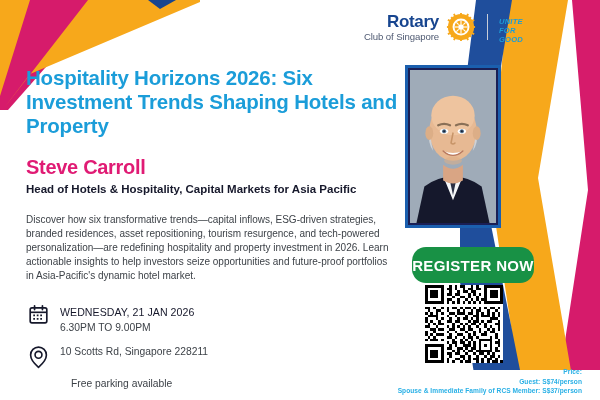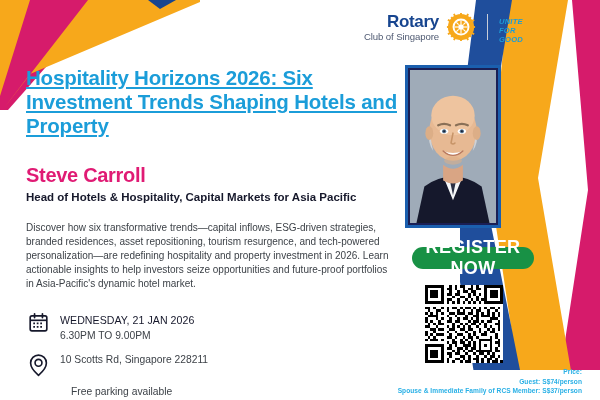--- a/index.html
+++ b/index.html
@@ -28,24 +28,23 @@
   #left-col {
     position:absolute; left:26px; top:66px; width:372px;
   }
 
   #event-title {
     font-size:20.5px;
     font-weight:bold;
     line-height:1.17;
     letter-spacing:-0.2px;
     color:#1b9dd9;
-    text-decoration:underline;
-  }
-
-  #speaker-block { margin-top:26px; }
+  }
+
+  #speaker-block { margin-top:18px; }
   #speaker-name {
     font-size:20px;
     font-weight:bold;
     letter-spacing:-0.3px;
     color:#e01b74;
     line-height:1.1;
   }
   #speaker-role {
     margin-top:4px;
     font-size:11.5px;
@@ -130,26 +129,26 @@
   }
   #speaker-photo-inner {
     width:100%; height:100%;
     border:2px solid #1a1f55;
     overflow:hidden;
     background:#9aa6b4;
   }
 
   #register-button {
     position:absolute; left:412px; top:247px;
-    width:122px; height:22px;
+    width:122px; height:36px;
     background:#189145;
     border-radius:14px;
     border:none;
     color:#ffffff;
-    font-size:18px;
+    font-size:15px;
     font-weight:bold;
     letter-spacing:0.35px;
     display:flex; align-items:center; justify-content:center;
     cursor:pointer;
   }
 
   #qr-code {
     position:absolute; left:425px; top:285px;
     width:78px; height:78px;
     background:#ffffff;

